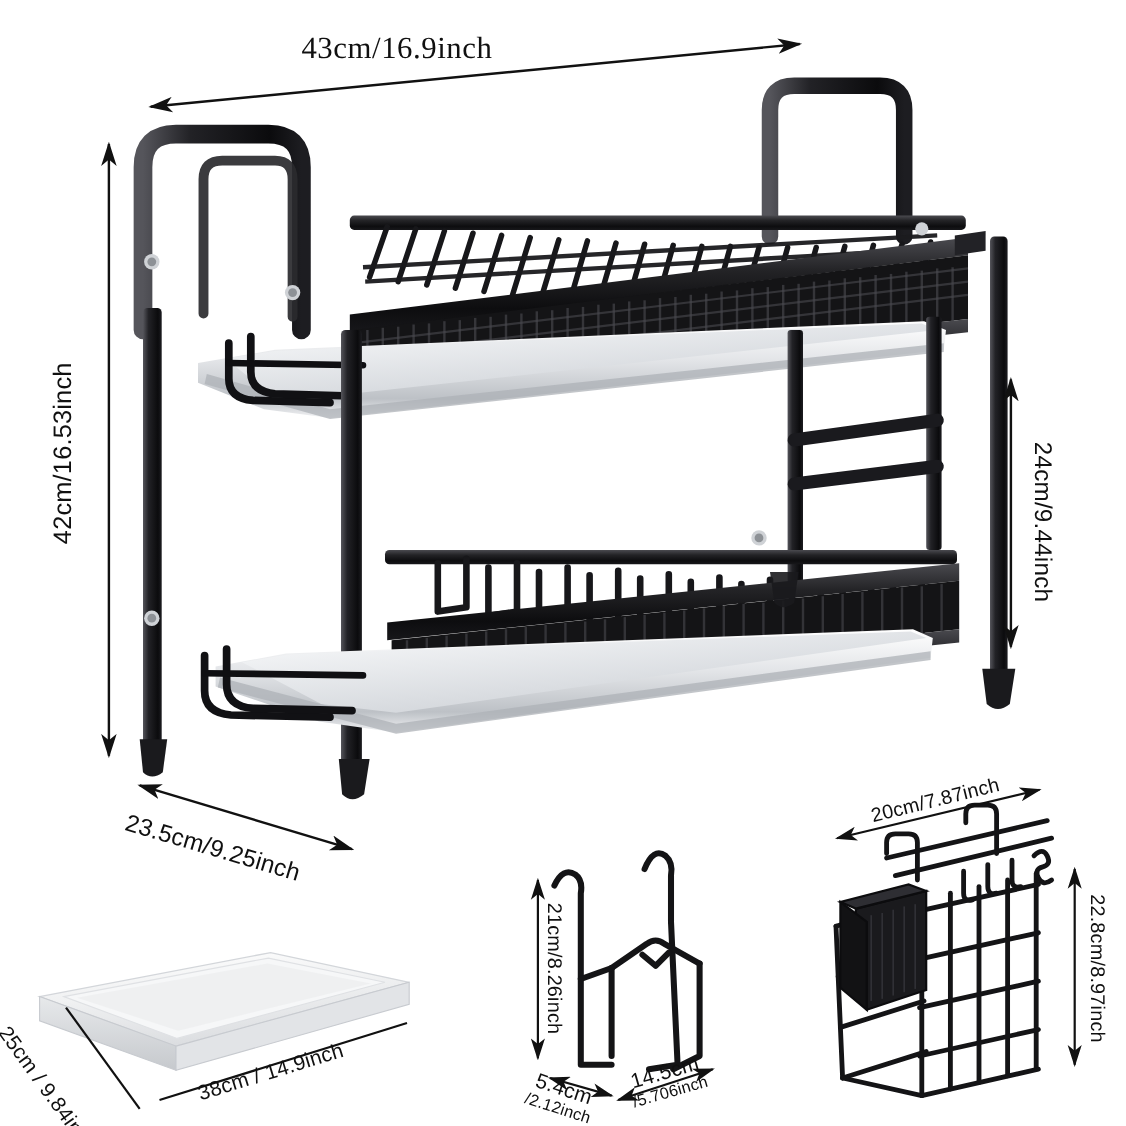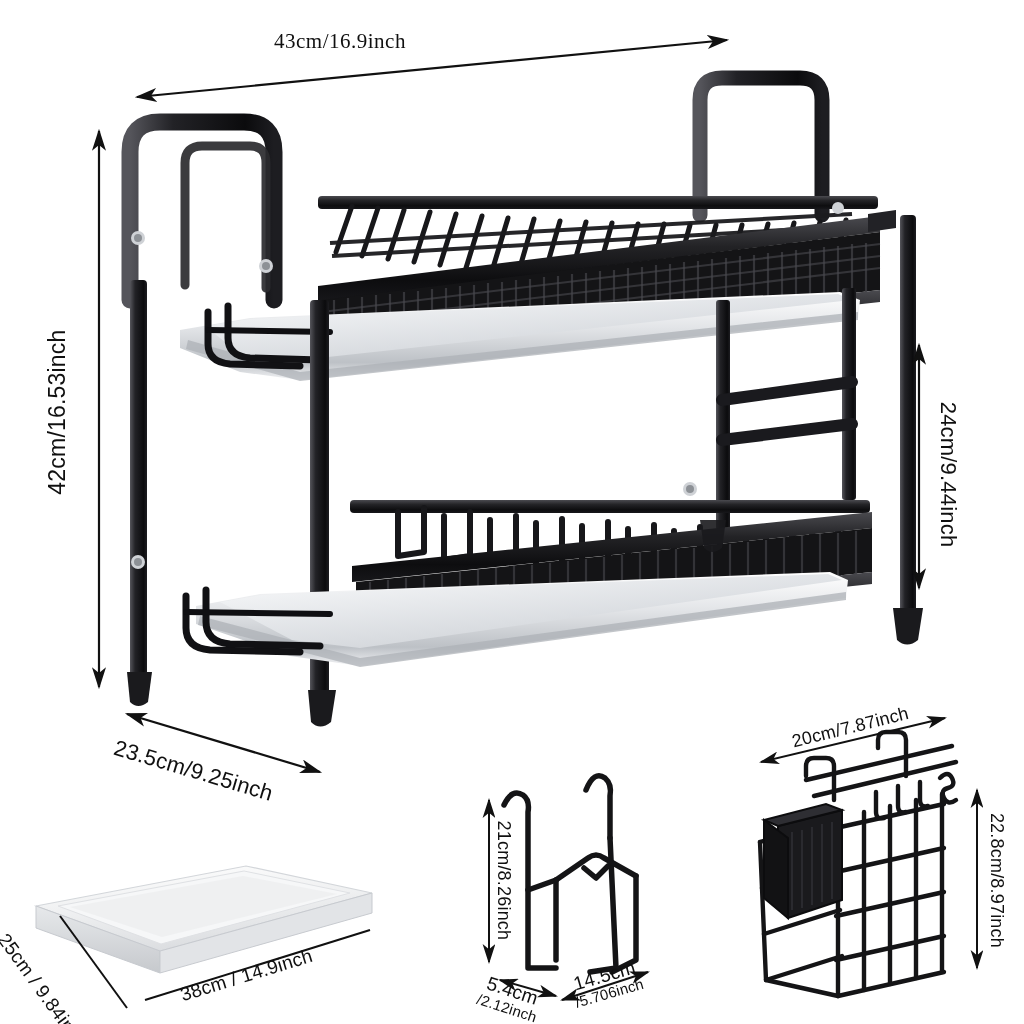--- a/index.html
+++ b/index.html
@@ -256,21 +256,21 @@
 
     <line x1="137" y1="97" x2="727" y2="40" stroke="#111" stroke-width="2.2" marker-start="url(#ah2)" marker-end="url(#ah)"></line>
 
     <line x1="99" y1="131" x2="99" y2="687" stroke="#111" stroke-width="2.2" marker-start="url(#ah2)" marker-end="url(#ah)"></line>
 
     <line x1="919" y1="345" x2="919" y2="588" stroke="#111" stroke-width="2.2" marker-start="url(#ah2)" marker-end="url(#ah)"></line>
 
     <line x1="127" y1="714" x2="320" y2="772" stroke="#111" stroke-width="2.2" marker-start="url(#ah2)" marker-end="url(#ah)"></line>
   </svg>
 
-  <div class="dim serif" style="left:274px;top:30px;font-size:21px;">
+  <div class="dim serif" style="left:274px;top:30px;font-size:28px;">
     <span>43cm/16.9inch</span>
   </div>
 
   <div class="dim" style="left:-43px;top:400px;width:200px;text-align:center;font-size:23px;transform:rotate(-90deg);">
     <span>42cm/16.53inch</span>
   </div>
 
   <div class="dim" style="left:848px;top:463px;width:200px;text-align:center;font-size:22px;transform:rotate(90deg);">
     <span>24cm/9.44inch</span>
   </div>

